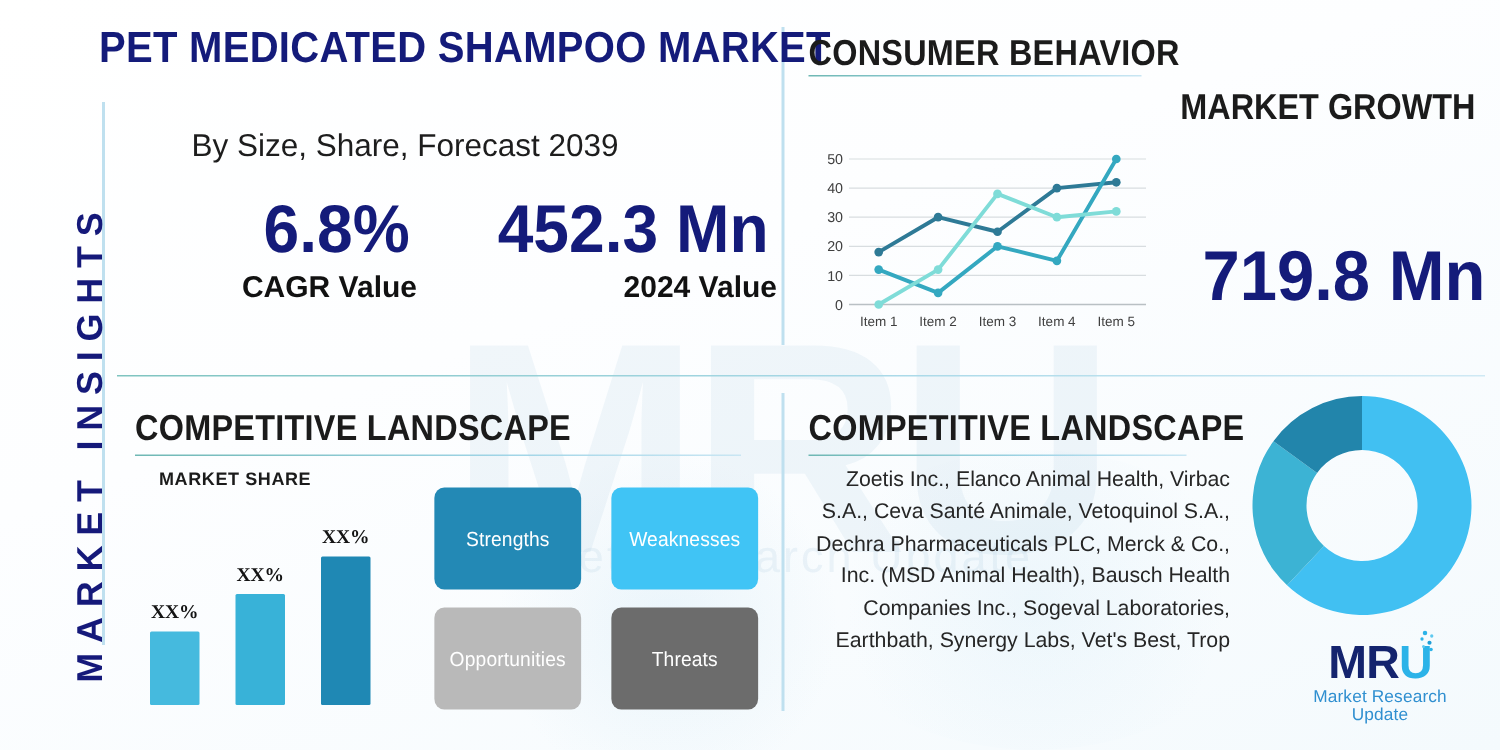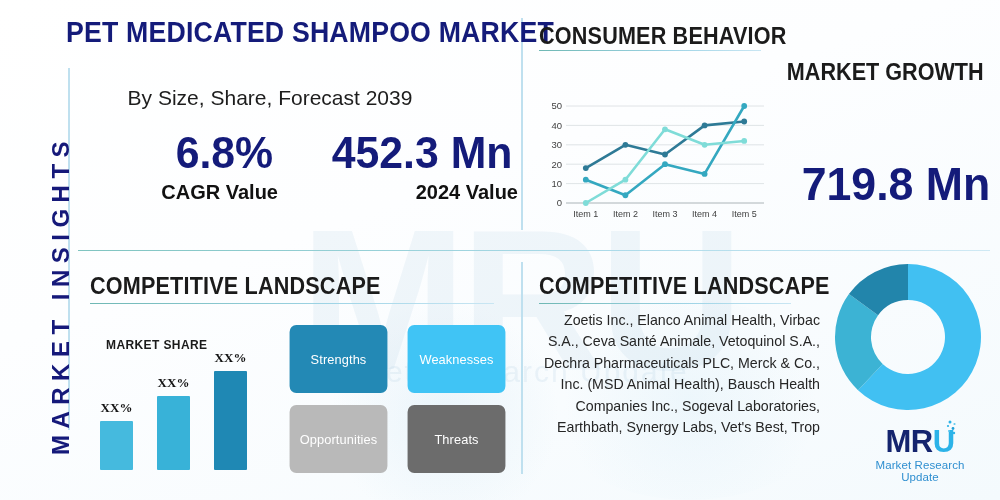--- a/index.html
+++ b/index.html
@@ -190,21 +190,21 @@
   .tick-label {
     font-size: 9.5px;
     fill: #3f3f3f;
     font-family: "Liberation Sans", sans-serif;
   }
 
   
   .bars-title {
     position: absolute;
     left: 106px;
-    top: 338px;
+    top: 312px;
     font-size: 12px;
     font-weight: 700;
     color: #1b1b1b;
     letter-spacing: 0.4px;
   }
   .bars {
     position: absolute;
     left: 100px;
     top: 340px;
     width: 180px;

